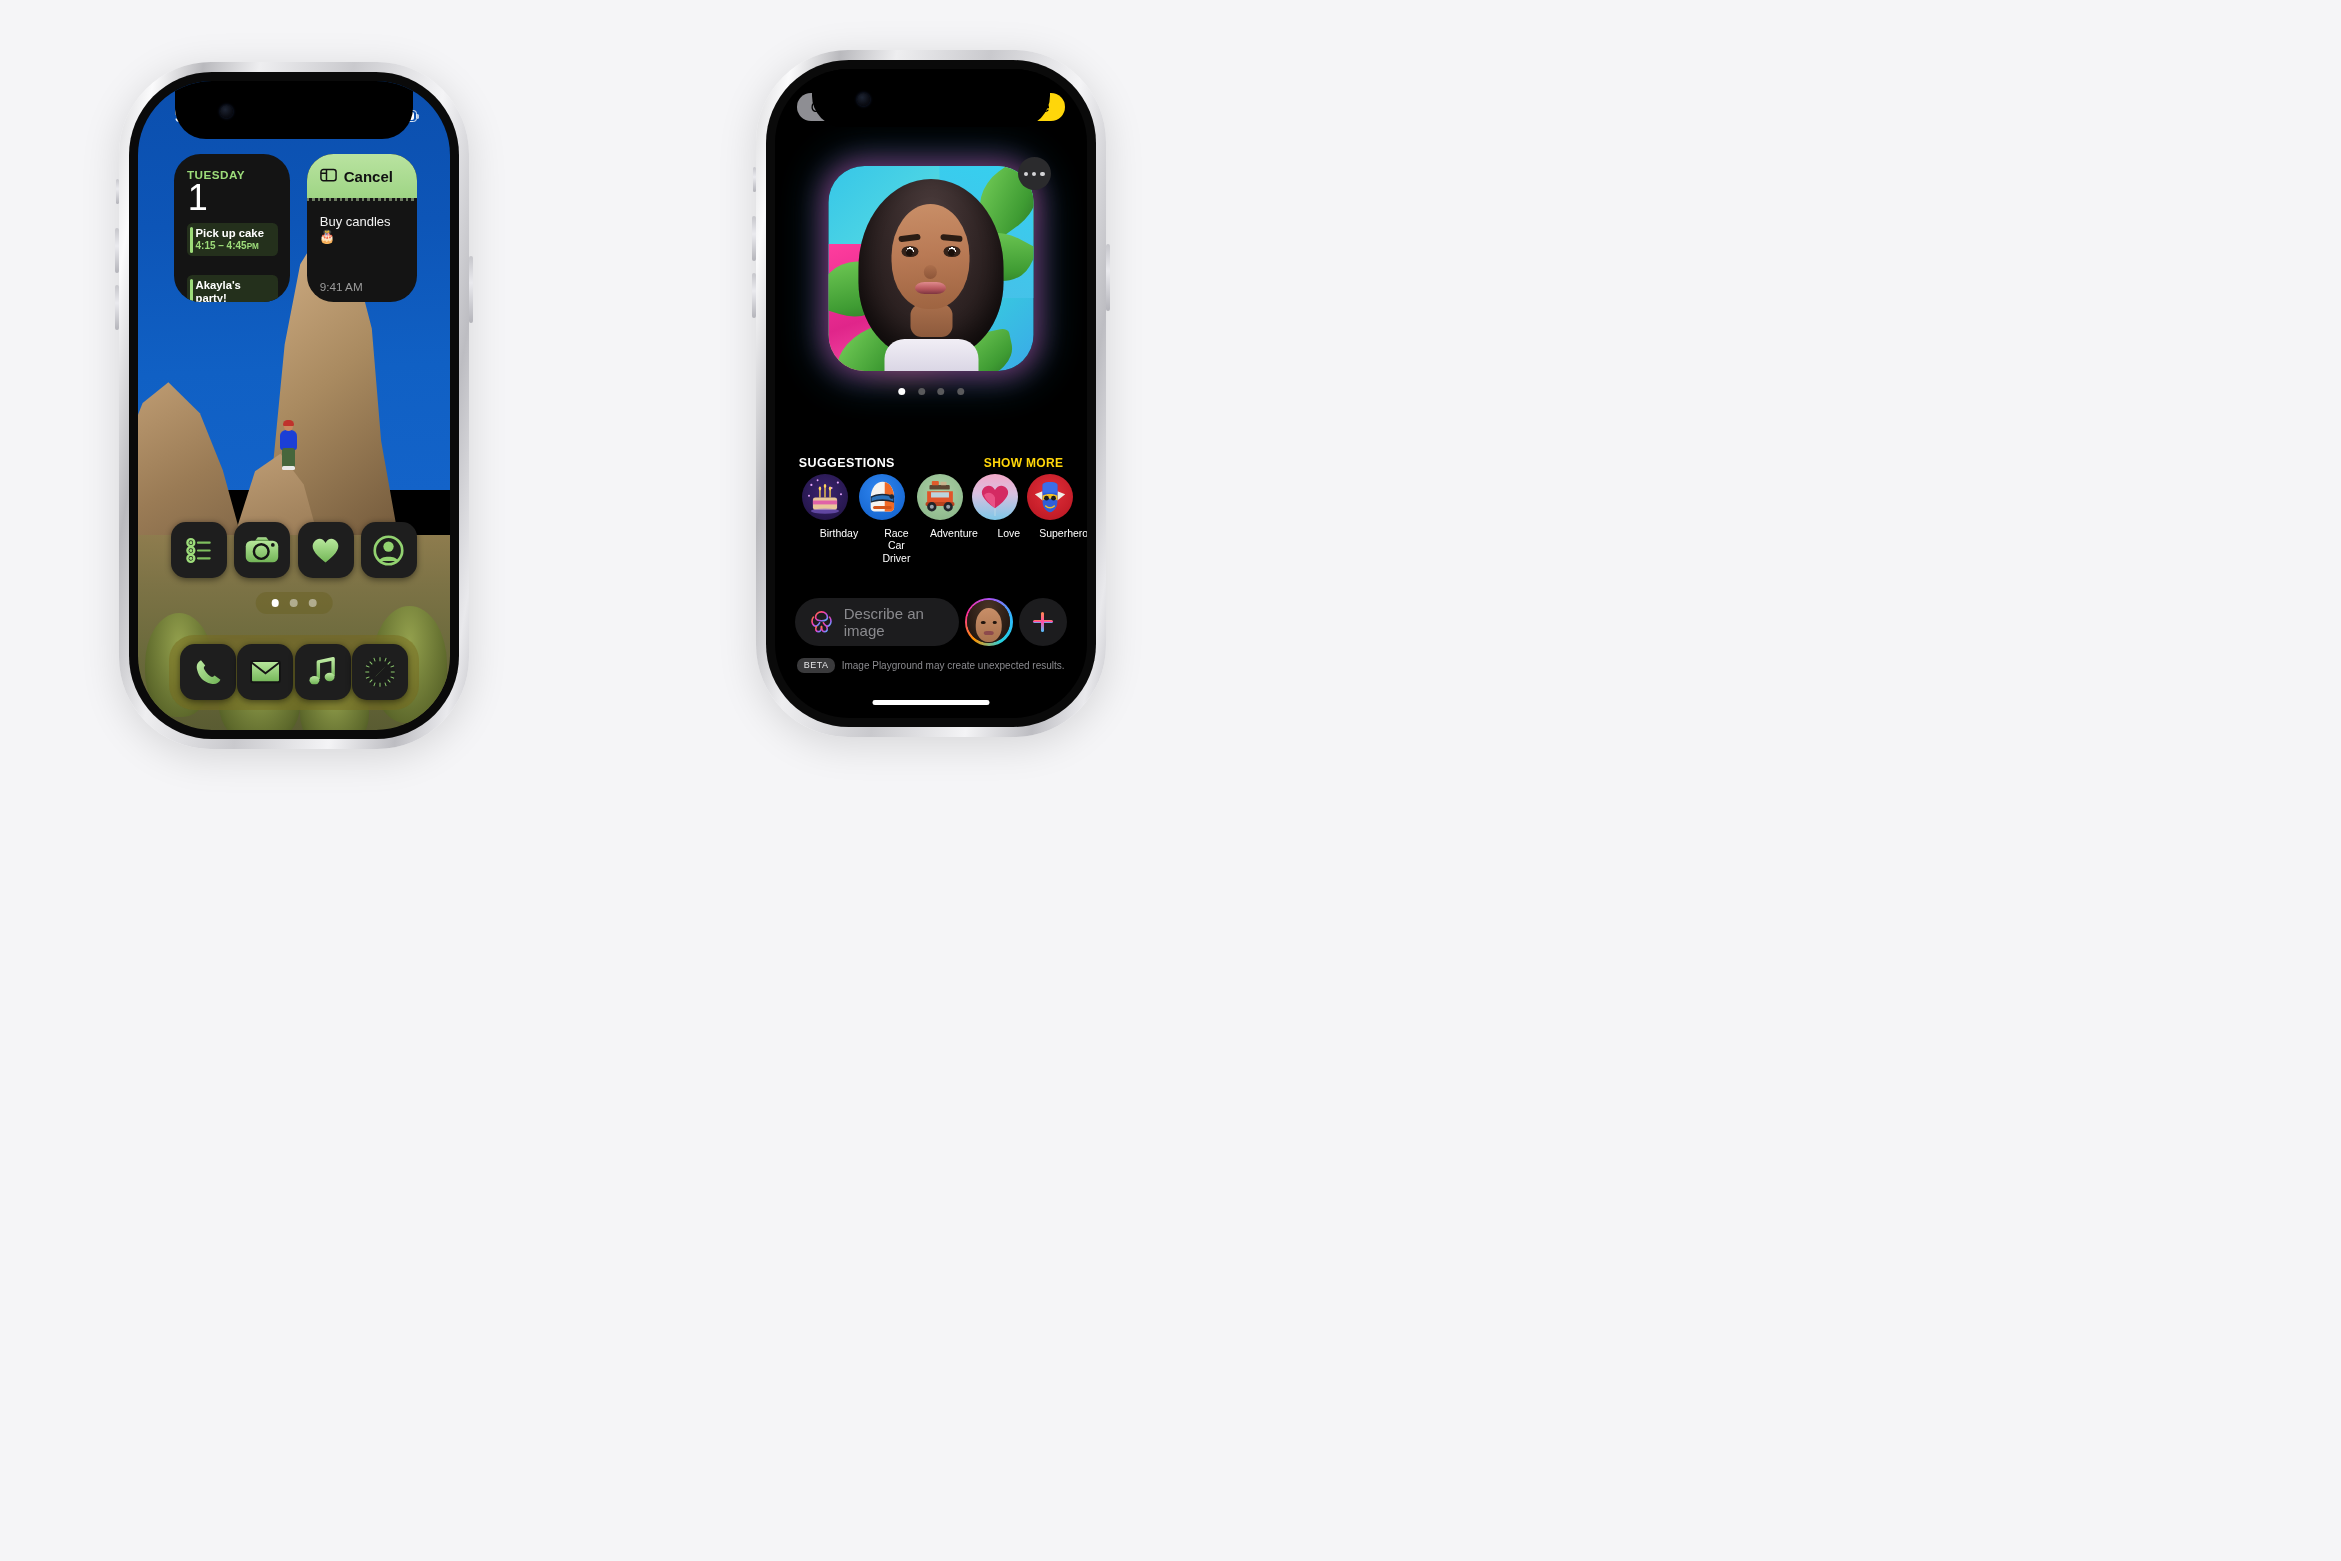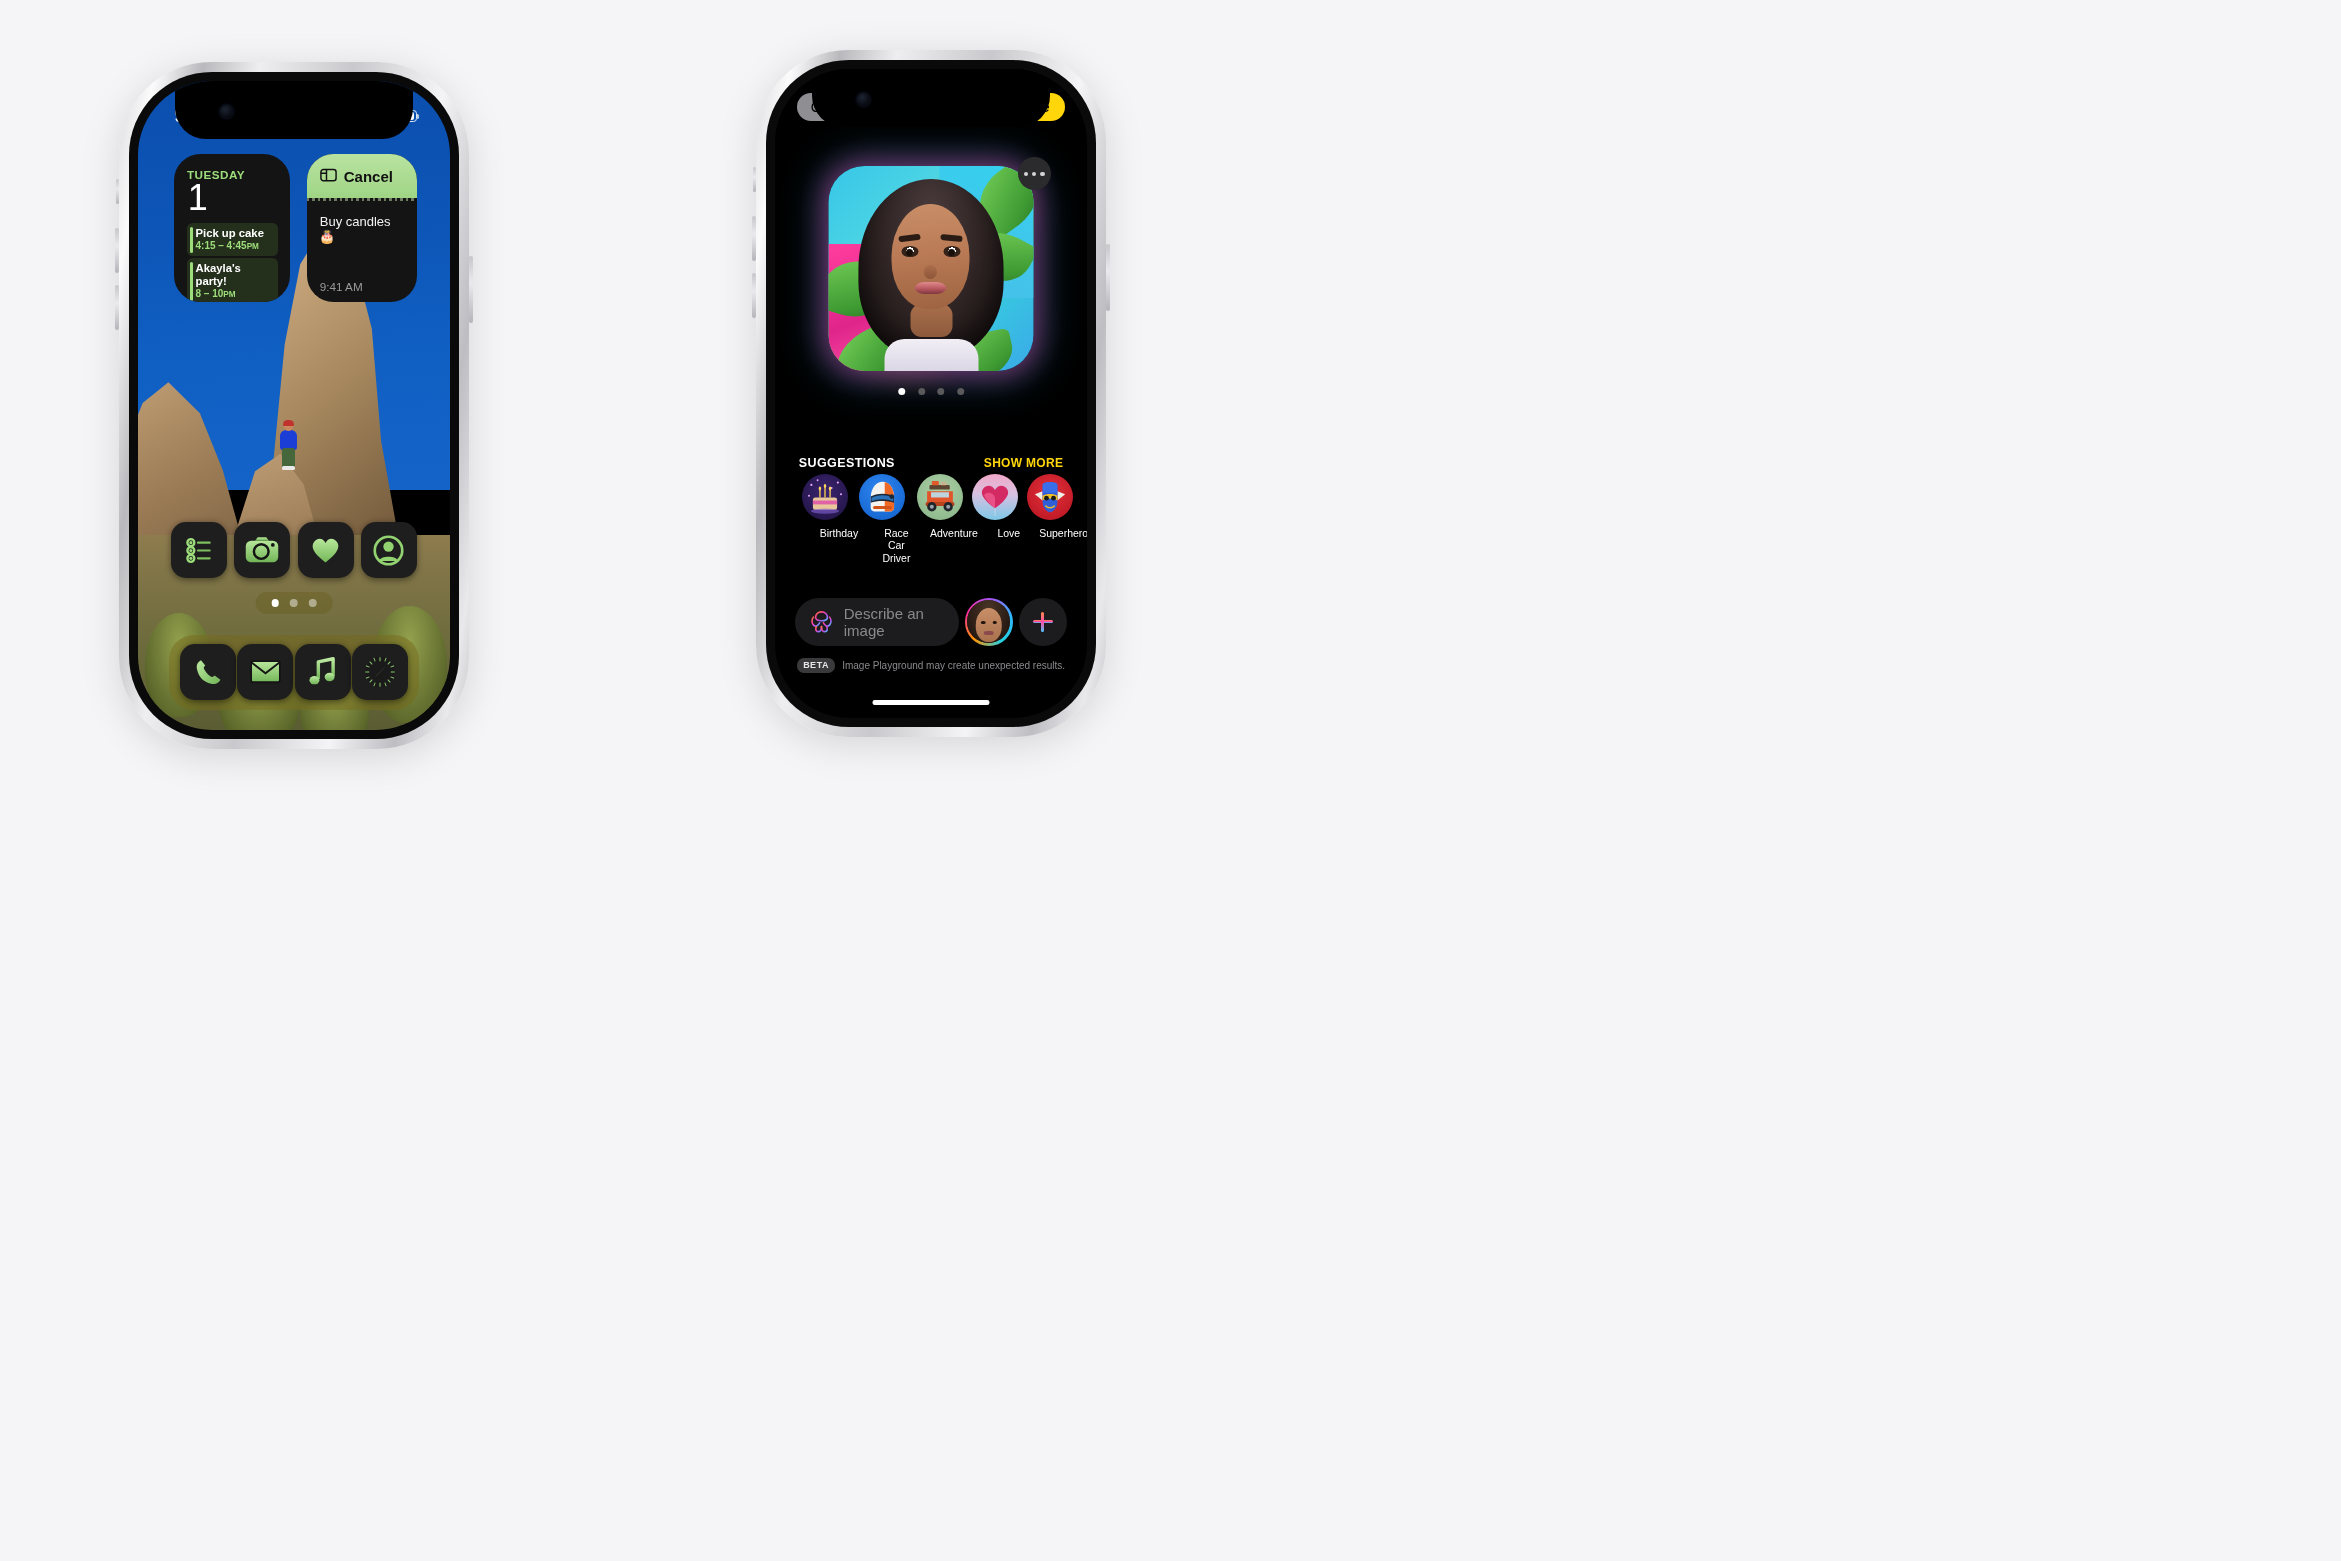--- a/index.html
+++ b/index.html
@@ -124,21 +124,21 @@
   .batt::after{content:"";position:absolute;right:-3.5px;top:3.1px;width:2px;height:4.7px;border-radius:0 1.6px 1.6px 0;background:rgba(255,255,255,.7);}
   .batt i { position:absolute; inset:1.2px; background:#fff; border-radius:2px; }
 
   
   .widgets { position:absolute; top:73px; left:36px; right:33px; display:flex; gap:17px; z-index:40; }
   .widget { width:148px; height:148px; border-radius:26.5px; overflow:hidden; }
 
   .cal-widget { background:#141414; padding:14px 12.5px 11px; }
   .cal-day { color:#9ddc7a; font-size:11.7px; font-weight:700; letter-spacing:0.5px; }
   .cal-num { color:#fff; font-size:36px; font-weight:400; line-height:.98; margin:-1.6px 0 7.8px 0.8px; font-family:"Liberation Sans", sans-serif;}
-  .ev { position:relative; background:#24301c; border-radius:5.5px; padding:3.9px 6.2px 4.7px 8.6px; margin-bottom:2px; }
+  .ev { position:relative; background:#24301c; border-radius:5.5px; padding:3.9px 6.2px 4.7px 8.6px; margin-bottom:19px; }
   .ev::before{content:"";position:absolute;left:3.1px;top:3.9px;bottom:3.9px;width:2.7px;border-radius:1.6px;background:#9ddc7a;}
   .ev-title { color:#fff; font-size:11.3px; font-weight:700; line-height:1.15; }
   .ev-time  { color:#9ddc7a; font-size:10px; font-weight:600; line-height:1.2; }
   .ev-time .ampm{ font-size:8.2px; }
 
   .notes-widget { background:#141414; }
   .notes-head {
     background:linear-gradient(180deg,#b9e3a0,#9fd585);
     height:44px; display:flex; align-items:center; gap:7px; padding:0 12.5px;
   }
@@ -249,21 +249,21 @@
   .av-eye{position:absolute;top:13.3px;width:4.7px;height:3.1px;border-radius:50%;background:#20140d;}
   .av-eye.l{left:5.5px;} .av-eye.r{right:4.7px;}
   .av-mouth{position:absolute;left:50%;transform:translateX(-50%);top:23.4px;width:10px;height:3.9px;border-radius:4.7px/3.1px;background:#8d4a4c;}
   .plus-btn { width:48px;height:48px;border-radius:50%;background:#1c1c1e;flex:none;
               display:flex;align-items:center;justify-content:center;border:none;position:relative; }
   .plus-btn::before,.plus-btn::after{content:"";position:absolute;border-radius:1.6px;
               background:linear-gradient(180deg,#ff8a4c,#ff4da6 50%,#4cc3ff);}
   .plus-btn::before{width:20px;height:2.7px;} .plus-btn::after{width:2.7px;height:20px;}
 
   .beta-row { position:absolute; left:0; right:0; bottom:45px; display:flex; align-items:center; justify-content:center; gap:7px; }
-  .beta-tag { background:#3a3a3c; color:#e6e6e8; font-size:9px; font-weight:700; letter-spacing:0.5px;
+  .beta-tag { background:#3a3a3c; color:#e6e6e8; font-size:9px; font-weight:400; letter-spacing:0.5px;
               padding:2.3px 6.2px; border-radius:7px; }
   .beta-txt { color:#8a8a8e; font-size:10px; }
   .home-ind { position:absolute; left:50%; transform:translateX(-50%); bottom:12.5px;
               width:117px; height:4.7px; border-radius:2.3px; background:#fff; }
 
   .pg-logo { width:25px; height:25px; flex:none; }
 </style>
 </head>
 <body>
 

